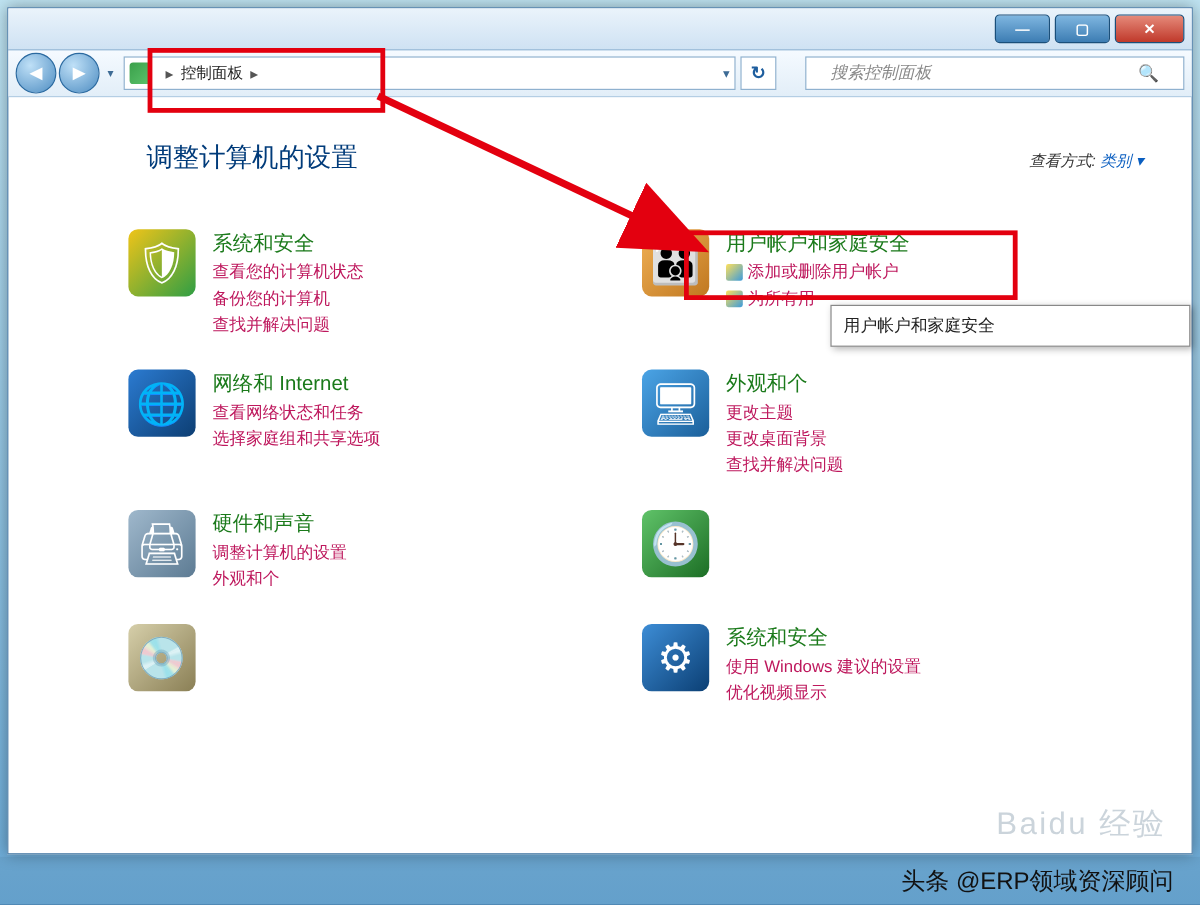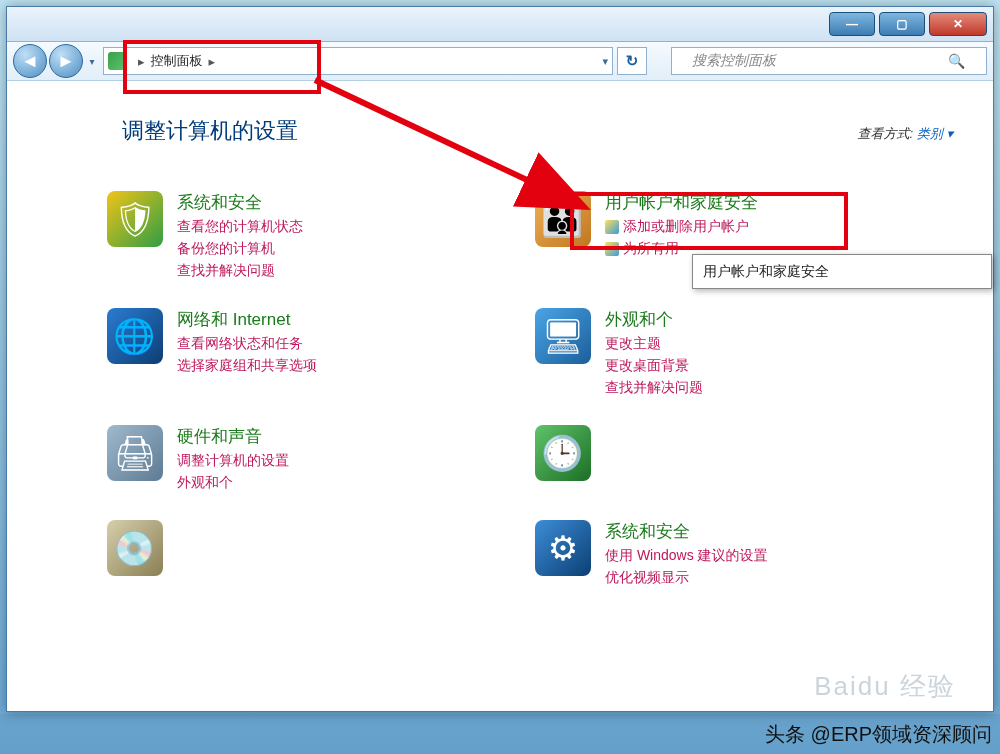--- a/index.html
+++ b/index.html
@@ -46,22 +46,22 @@
   .cat-link{color:#be185d;font-size:14px;text-decoration:none;display:flex;align-items:center;gap:4px;}
   .mini-shield{width:14px;height:14px;display:inline-block;background:linear-gradient(135deg,#ffe05a,#3c9bdc);border-radius:2px;}
   
   .anno-box{position:absolute;border:4px solid #e3000f;pointer-events:none;}
   .anno1{left:123px;top:40px;width:190px;height:46px;}
   .anno2{left:570px;top:192px;width:270px;height:50px;}
   .arrow-svg{position:absolute;left:290px;top:60px;width:330px;height:170px;pointer-events:none;}
   
   .tooltip{position:absolute;left:692px;top:254px;width:278px;background:#fff;border:1px solid #888;box-shadow:2px 2px 6px rgba(0,0,0,.3);padding:6px 10px;font-size:14px;color:#222;line-height:1.5;z-index:50;}
   
-  .caption{position:absolute;left:0;right:0;bottom:0;height:40px;background:rgba(0,0,0,0.05);display:flex;align-items:center;justify-content:flex-end;padding:0 8px;font-size:20px;color:#111;font-weight:500;}
-  .watermark{position:absolute;right:44px;bottom:50px;color:rgba(140,160,175,.45);font-size:26px;letter-spacing:2px;font-family:Arial;pointer-events:none;}
+  .caption{position:absolute;left:0;right:0;bottom:0;height:40px;background:rgba(0,0,0,0.05);display:flex;align-items:center;justify-content:flex-end;padding:0 22px;font-size:20px;color:#111;font-weight:500;}
+  .watermark{position:absolute;right:28px;bottom:50px;color:rgba(140,160,175,.45);font-size:26px;letter-spacing:2px;font-family:Arial;pointer-events:none;}
 </style>
 </head>
 <body>
 
 <div class="desktop-edge"></div>
 
 <div class="window">
 
   <div class="titlebar">
     <div class="win-btns">

